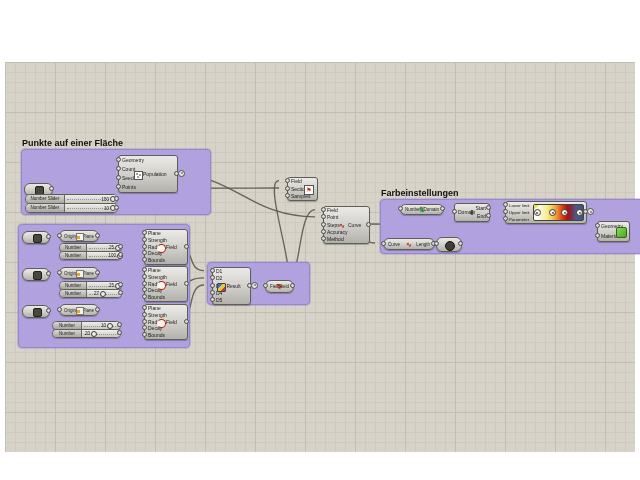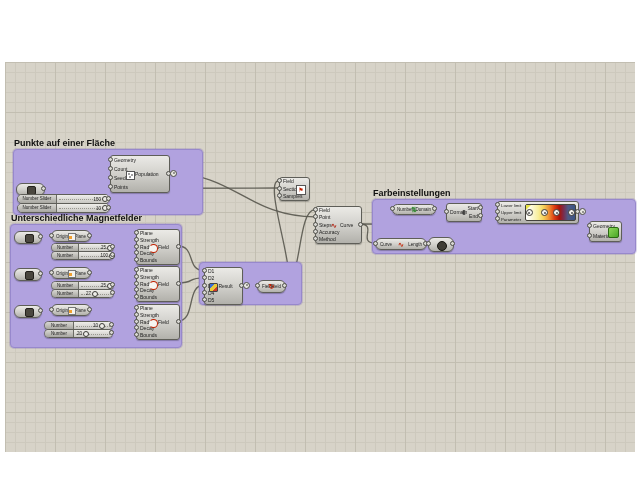--- a/index.html
+++ b/index.html
@@ -5,21 +5,21 @@
   html,body{margin:0;padding:0;width:640px;height:480px;background:#ffffff;overflow:hidden;
             font-family:"Liberation Sans",sans-serif;}
   #canvas-area{position:absolute;left:5px;top:62px;width:630px;height:390px;
     background-color:#d7d3c8;
     background-image:
       linear-gradient(#c2beb1 1px, transparent 1px),
       linear-gradient(90deg,#c2beb1 1px, transparent 1px),
       linear-gradient(#cdc9bd 1px, transparent 1px),
       linear-gradient(90deg,#cdc9bd 1px, transparent 1px);
     background-size:50px 50px,50px 50px,10px 10px,10px 10px;}
-  #nodes{position:absolute;left:0;top:0;width:552px;height:480px;}
+  #nodes{position:absolute;left:8px;top:0;width:552px;height:480px;}
   #wires{position:absolute;left:0;top:0;width:640px;height:480px;pointer-events:none;}
   .group{position:absolute;background:#b1a2df;border:1px solid #9788cc;border-radius:4px;
          box-shadow:0 0 0 1px rgba(120,100,180,.25);}
   .group-title{position:absolute;font-weight:bold;font-size:9px;color:#111;white-space:nowrap;}
   .gnode{position:absolute;background:linear-gradient(180deg,#ebeae6 0%,#cfcec9 55%,#b2b1ab 100%);
          border:1px solid #5e5e58;border-radius:3px;box-shadow:0 1px 1px rgba(0,0,0,.25);}
   .pill{border-radius:6px;}
   .inlabel,.outlabel{position:absolute;font-size:5px;line-height:5px;color:#1c1c1c;white-space:nowrap;}
   .inlabel{left:3px;}
   .outlabel{right:3px;}
@@ -84,21 +84,20 @@
     <path d="M 452 243.5 C 472.25 243.5, 476.75 218.5, 497 218.5" fill="none" stroke="#58564e" stroke-width="1.3" opacity="0.9"></path>
     <path d="M 434 208.5 C 452 208.5, 428 211.5, 446 211.5" fill="none" stroke="#58564e" stroke-width="1.3" opacity="0.9"></path>
     <path d="M 480 207.25 C 498 207.25, 479 204.5, 497 204.5" fill="none" stroke="#58564e" stroke-width="1.3" opacity="0.9"></path>
     <path d="M 480 215.75 C 498 215.75, 479 211.5, 497 211.5" fill="none" stroke="#58564e" stroke-width="1.3" opacity="0.9"></path>
     <path d="M 577 211.5 C 595 211.5, 571 235.25, 589 235.25" fill="none" stroke="#58564e" stroke-width="1.3" opacity="0.9"></path>
   </svg>
 <div id="nodes">
     <div class="group" style="left: 13px; top: 149px; width: 188px; height: 64px; position: absolute; background: rgb(177, 162, 223);"></div>
     <div class="group-title" style="left: 14px; top: 138px; position: absolute;">Punkte auf einer Fläche</div>
     <div class="group" style="left: 10px; top: 224px; width: 170px; height: 122px; position: absolute; background: rgb(177, 162, 223);"></div>
-    <div class="group-title" style="left: 11px; top: 213px; position: absolute;">Unterschiedliche Magnetfelder</div>
     <div class="group" style="left: 199px; top: 262px; width: 101px; height: 41px; position: absolute; background: rgb(177, 162, 223);"></div>
     <div class="group" style="left: 372px; top: 199px; width: 262px; height: 53px; position: absolute; background: rgb(177, 162, 223);"></div>
     <div class="group-title" style="left: 373px; top: 188px; position: absolute;">Farbeinstellungen</div>
     <div class="gnode pill" style="left: 16px; top: 183px; width: 27px; height: 11px; position: absolute;">
       <div class="icon" style="position: absolute; left: 10px; top: 2px; width: 7px; height: 7px; background: rgb(74, 71, 63); border: 1px solid rgb(35, 33, 28); border-radius: 2px;"></div>
     </div>
     <div class="port" style="left: 40.5px; top: 186px; position: absolute;"></div>
     <div class="gnode pill" style="left: 17px; top: 194px; width: 91px; height: 8px; position: absolute;">
       <div class="slider-label" style="width: 38px; line-height: 8px;">Number Slider</div>
       <div class="slider-track" style="left: 39px;">

